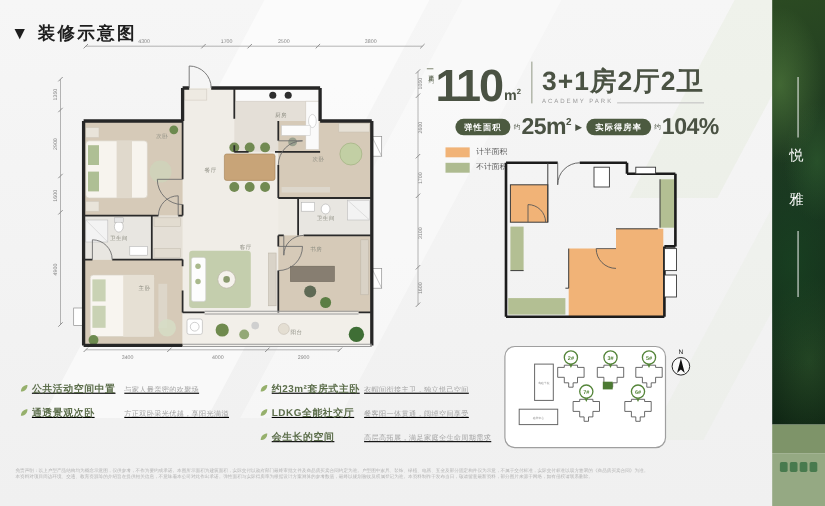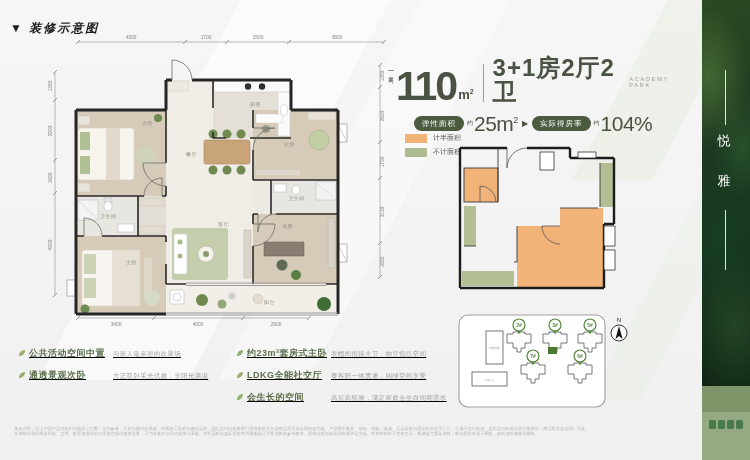--- a/index.html
+++ b/index.html
@@ -1,38 +1,38 @@
 <!DOCTYPE html>
 <html><head>
 <meta charset="utf-8">
 <style>
   html,body{margin:0;padding:0;background:#ddd;}
   *{box-sizing:border-box;font-family:"Liberation Sans",sans-serif;}
   .canvas{position:relative;width:750px;height:460px;background:linear-gradient(180deg,#f6f6f6,#f0f0f0);overflow:hidden;}
   .wm{position:absolute;background:#ffffff;opacity:.55;transform:skewX(-28deg);}
   .wm.g{background:#dde7d2;opacity:.3;}
-  .section-title{position:absolute;left:10px;top:20px;font-size:12px;font-weight:bold;color:#1e1e1e;letter-spacing:2px;font-style:italic;}
+  .section-title{position:absolute;left:10px;top:20px;font-size:16px;font-weight:bold;color:#1e1e1e;letter-spacing:2px;}
 
   
   .hdr{position:absolute;left:388px;top:56px;width:305px;color:#4a5243;}
   .hdr-row1{display:flex;align-items:flex-end;}
   .area-prefix{writing-mode:vertical-rl;font-size:5px;color:#6a7260;border-top:1px solid #8a917e;padding-top:1px;height:22px;margin:0 2px 12px 0;letter-spacing:1px;}
   .area-num{font-size:41px;font-weight:bold;line-height:.82;letter-spacing:-2px;}
   .area-unit{font-size:13px;font-weight:bold;margin:0 0 2px 2px;}
   .area-unit sup{font-size:7px;}
   .hdr-div{width:1px;height:38px;background:#9aa08f;margin:0 9px 2px 9px;}
-  .layout-wrap{display:flex;flex-direction:row;}
+  .layout-wrap{display:flex;flex-direction:column;}
   .layout-txt{font-size:24px;font-weight:bold;letter-spacing:1px;line-height:1;}
   .subtitle-row{display:flex;align-items:center;margin-top:3px;}
   .subtitle{font-size:5.5px;color:#9b9b9b;letter-spacing:1.8px;}
   .subtitle-line{flex:1;height:1px;background:#c2c2c2;margin-left:4px;}
   .badges{display:flex;align-items:center;margin-top:9px;margin-left:26px;}
-  .pill{background:#4c5a40;color:#fff;font-size:7.5px;font-weight:normal;letter-spacing:1px;padding:2.5px 8px;border-radius:9px;white-space:nowrap;text-align:right;}
+  .pill{background:#4c5a40;color:#fff;font-size:7.5px;font-weight:bold;letter-spacing:1px;padding:2.5px 8px;border-radius:9px;white-space:nowrap;text-align:right;}
   .approx{font-size:6px;color:#4a5243;margin:0 1px 1px 3px;}
-  .bigval{font-size:21px;font-weight:normal;color:#4a5243;line-height:1;letter-spacing:-.5px;}
+  .bigval{font-size:21px;font-weight:bold;color:#4a5243;line-height:1;letter-spacing:-.5px;}
   .bigval sup{font-size:9px;}
   .arrow{font-size:8px;color:#4a5243;margin:0 4px;}
 
   
   .legend{position:absolute;left:405px;top:133px;display:flex;flex-direction:column;gap:4px;}
   .lg-row{display:flex;align-items:center;}
   .sw{width:22px;height:9px;margin-right:6px;}
   .lg-t{font-size:7px;color:#555;}
 
   

